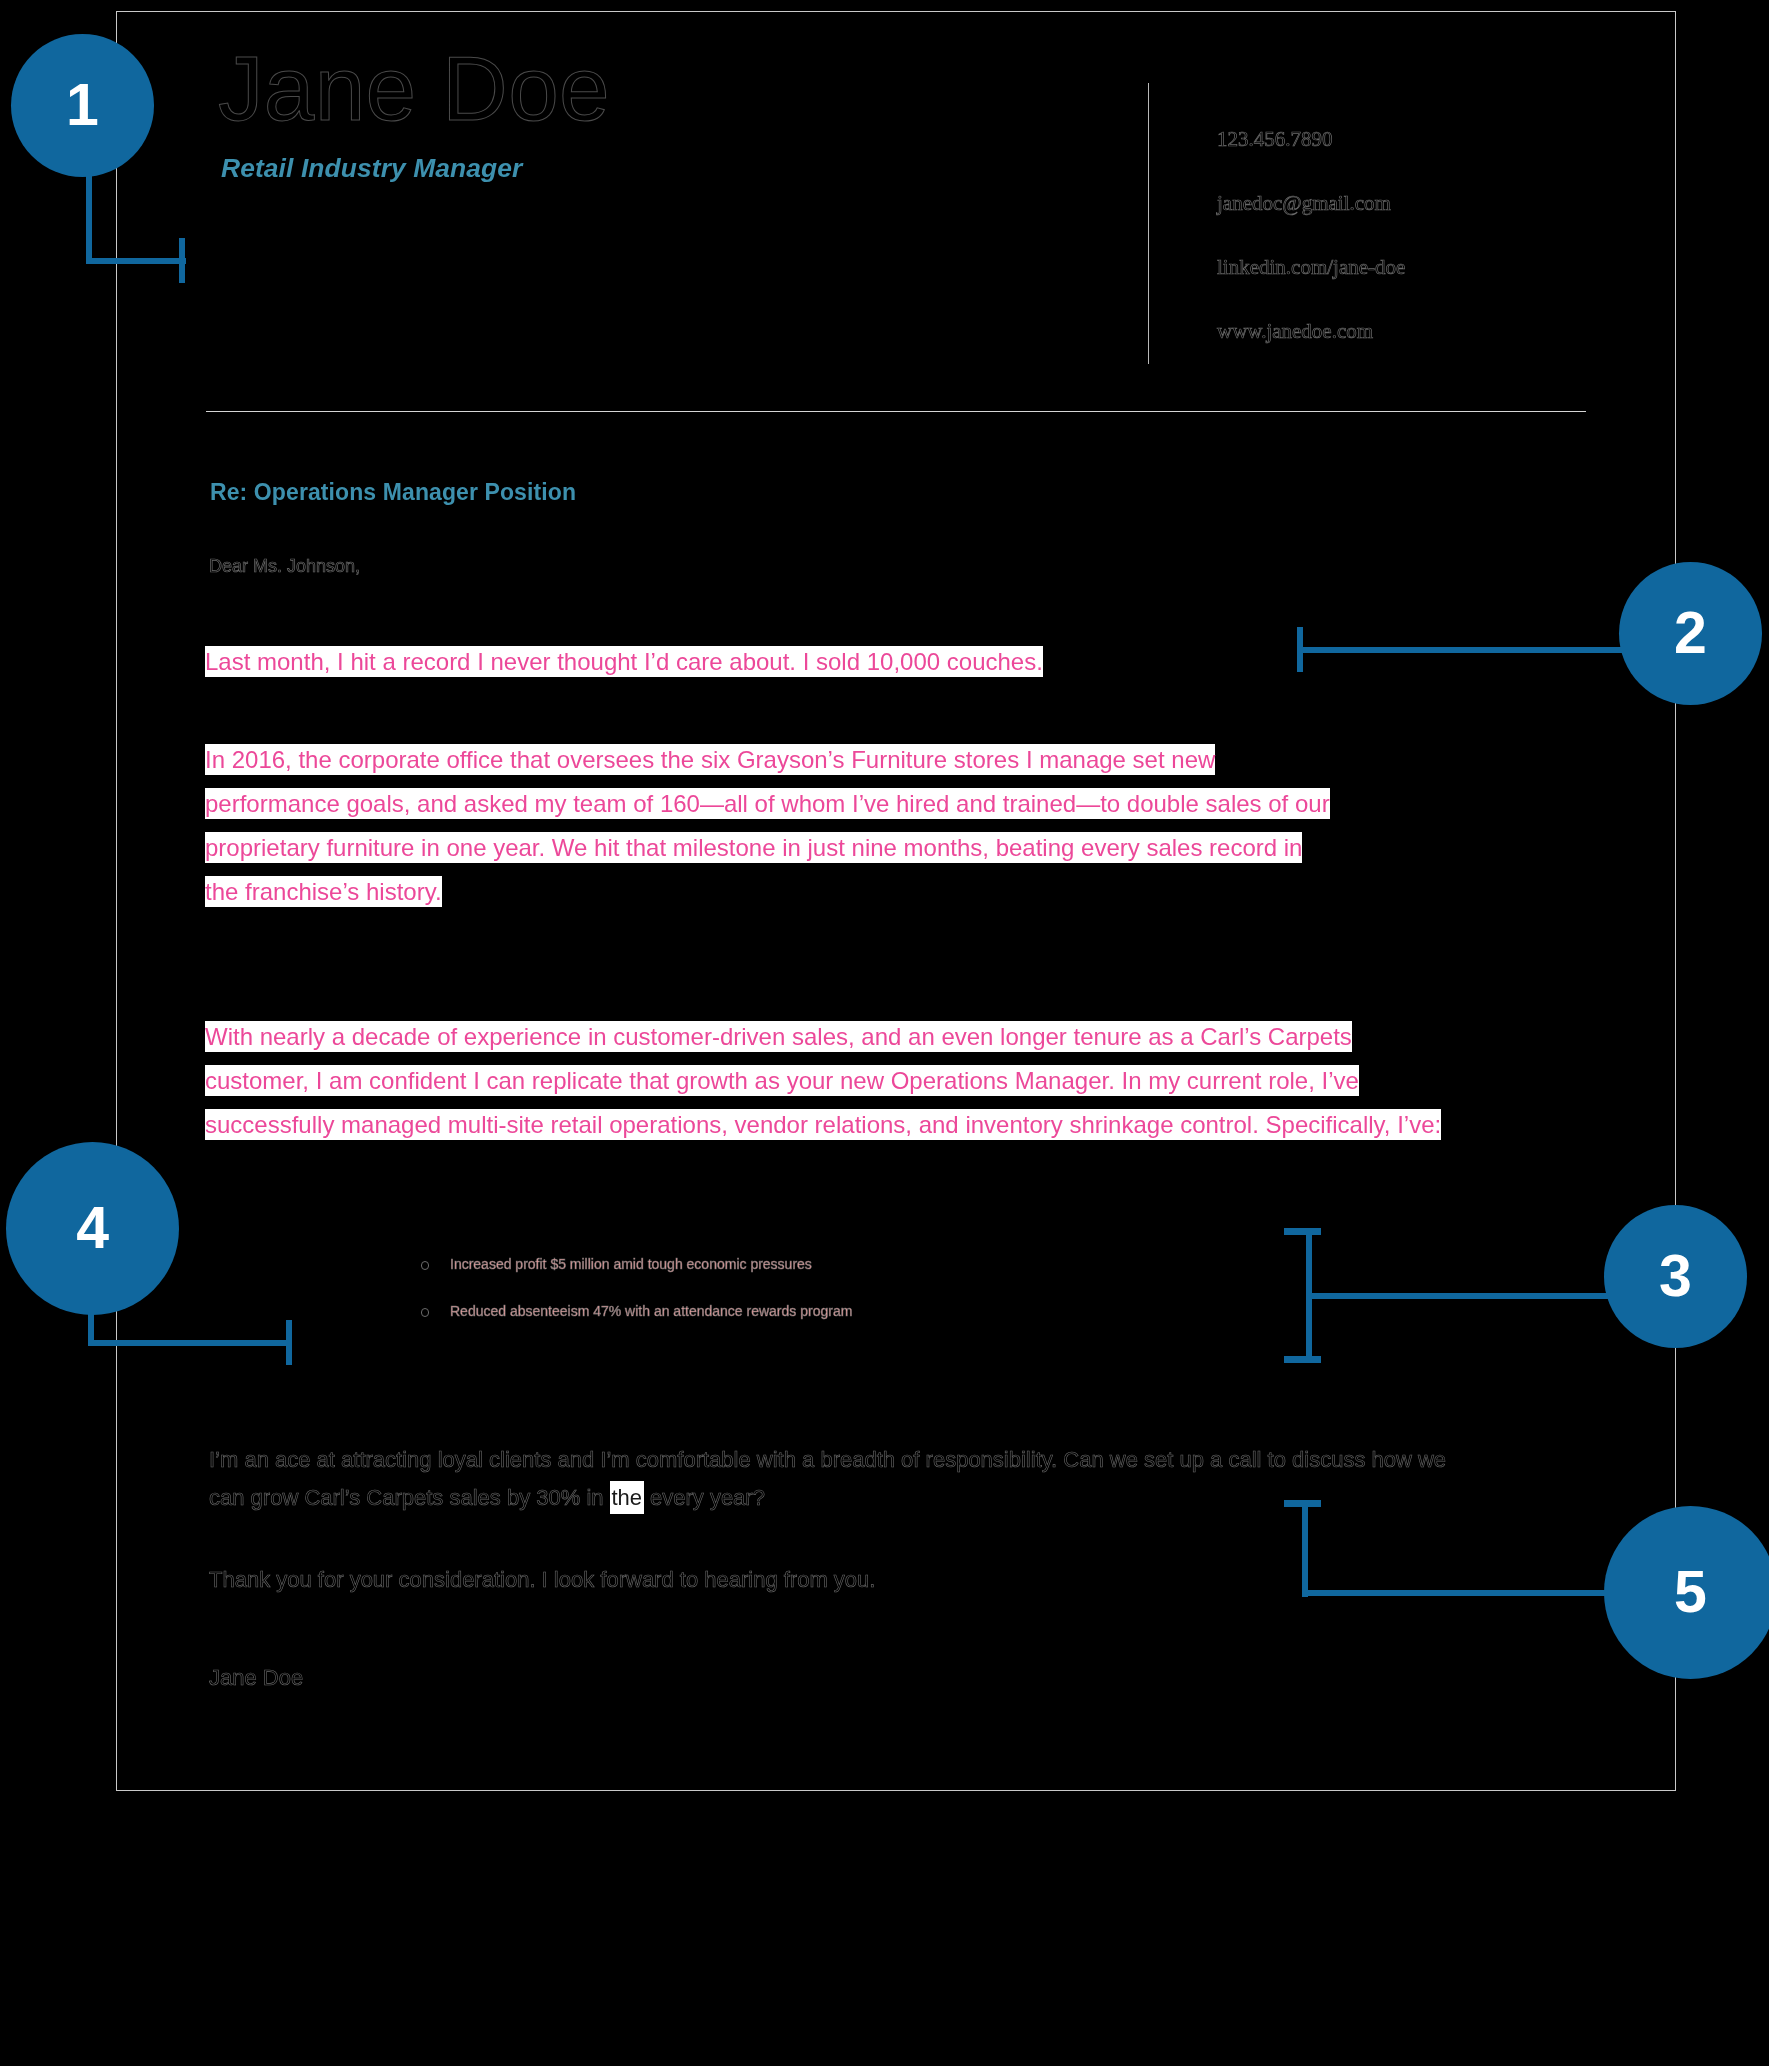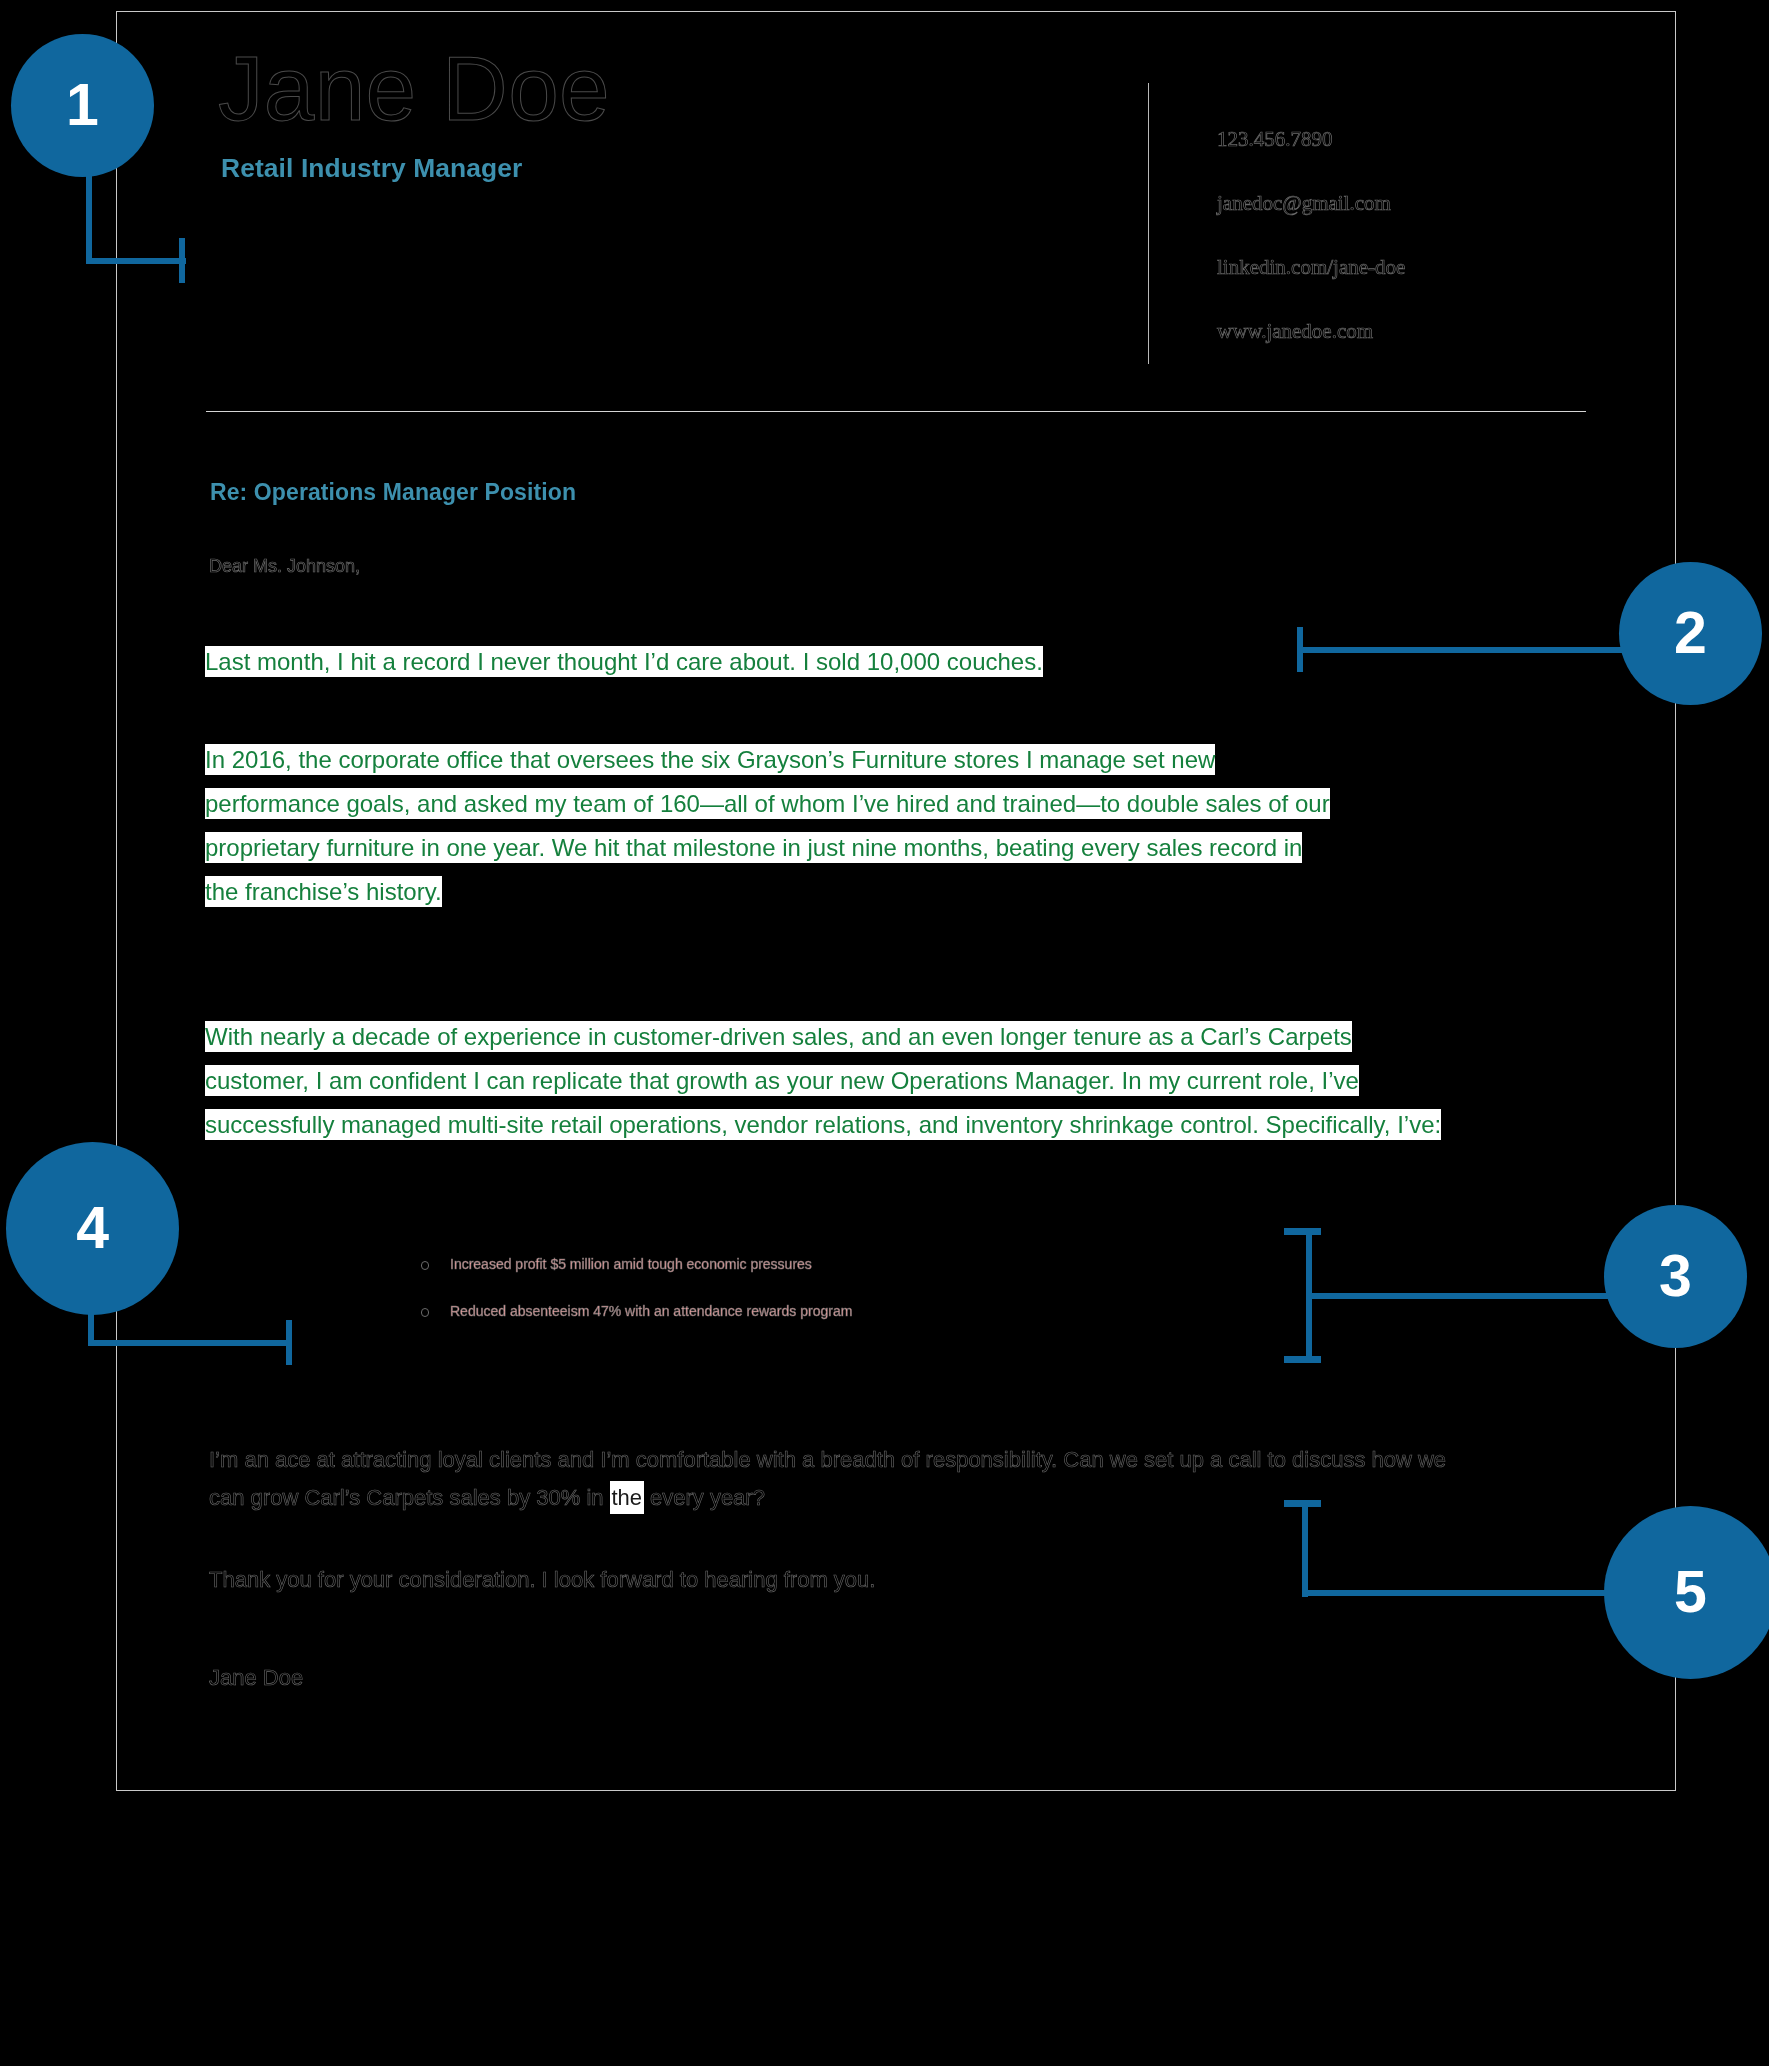--- a/index.html
+++ b/index.html
@@ -24,20 +24,21 @@
     letter-spacing:0.3px;
     color:#000;
     -webkit-text-stroke:1px #4a4a4a;
     text-stroke:1px #4a4a4a;
     white-space:nowrap;
   }
   #job-title{
     position:absolute;left:104px;top:141px;
     font-size:26.4px;font-weight:700;color:#3d90ae;letter-spacing:0.1px;
     white-space:nowrap;
+    font-style:italic;
   }
   #header-divider{
     position:absolute;left:1031px;top:71px;width:1.2px;height:281px;
     background:#b9b9b9;
   }
   #contact-block{
     position:absolute;left:1100px;top:117px;width:430px;
   }
   .contact-line{
     font-size:21px;line-height:1;margin-bottom:43px;
@@ -62,21 +63,21 @@
     -webkit-text-stroke:0.7px #6a6a6a;text-stroke:0.7px #6a6a6a;
     white-space:nowrap;
   }
 
   
   .hl-para{
     position:absolute;left:88px;width:1143px;
     font-size:24px;line-height:44px;color:#1a1a1a;
   }
   .hl-para span.hl{
-    background:#ffffff;color:#15803d;
+    background:#ffffff;color:#ec4899;
     box-decoration-break:clone;-webkit-box-decoration-break:clone;
     padding:2px 0;
     text-align:center;
   }
 
   
   .dim-para{
     position:absolute;left:92px;width:1235px;
     font-size:22px;line-height:38px;color:#000;
     -webkit-text-stroke:0.6px #6a6a6a;text-stroke:0.6px #6a6a6a;

